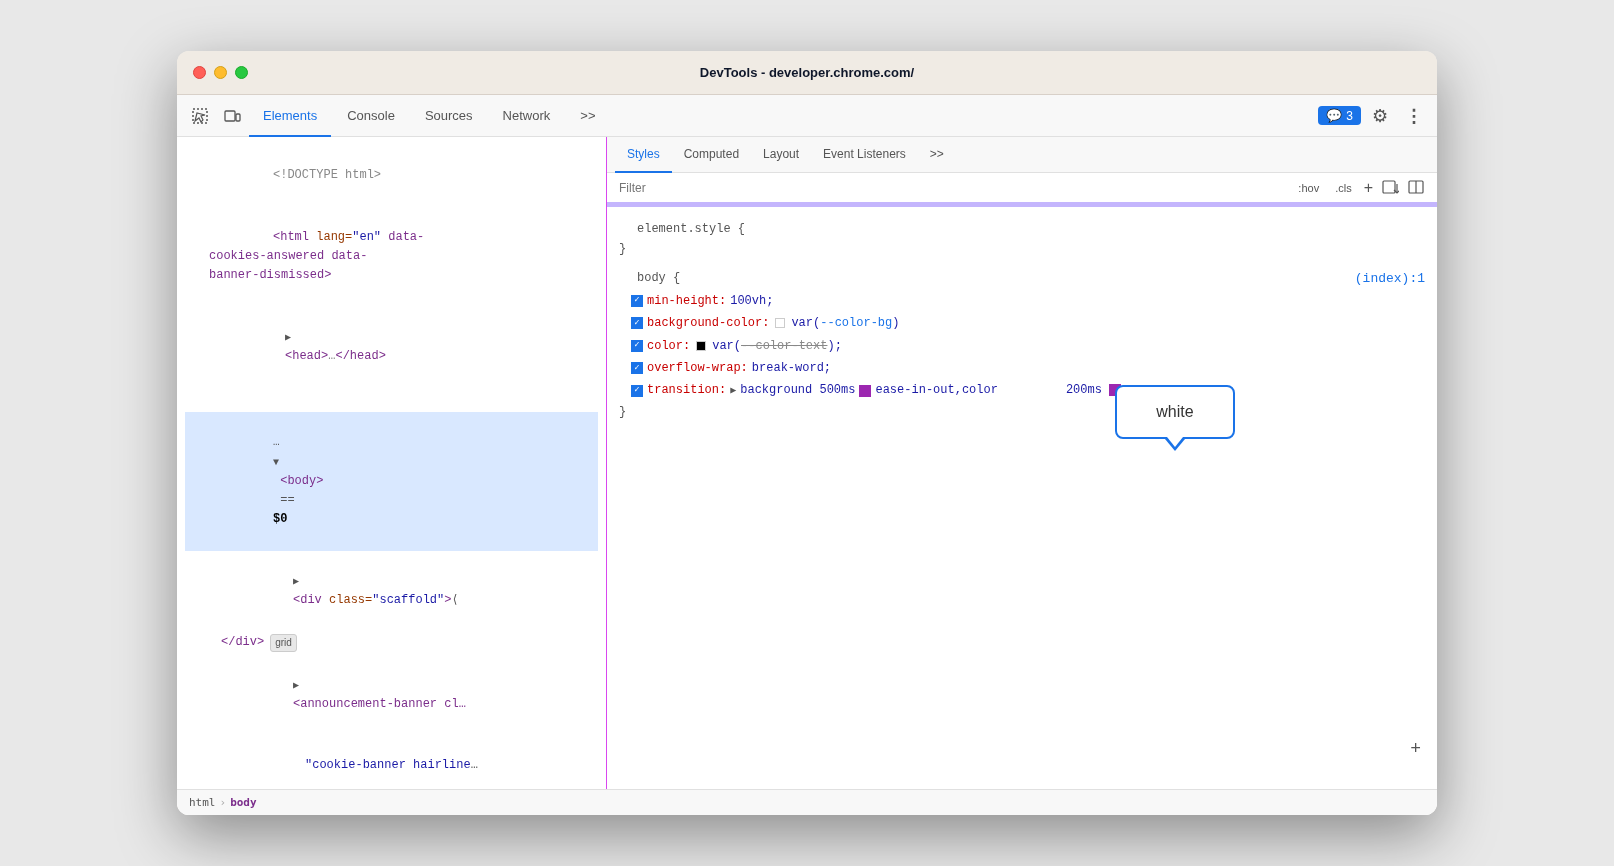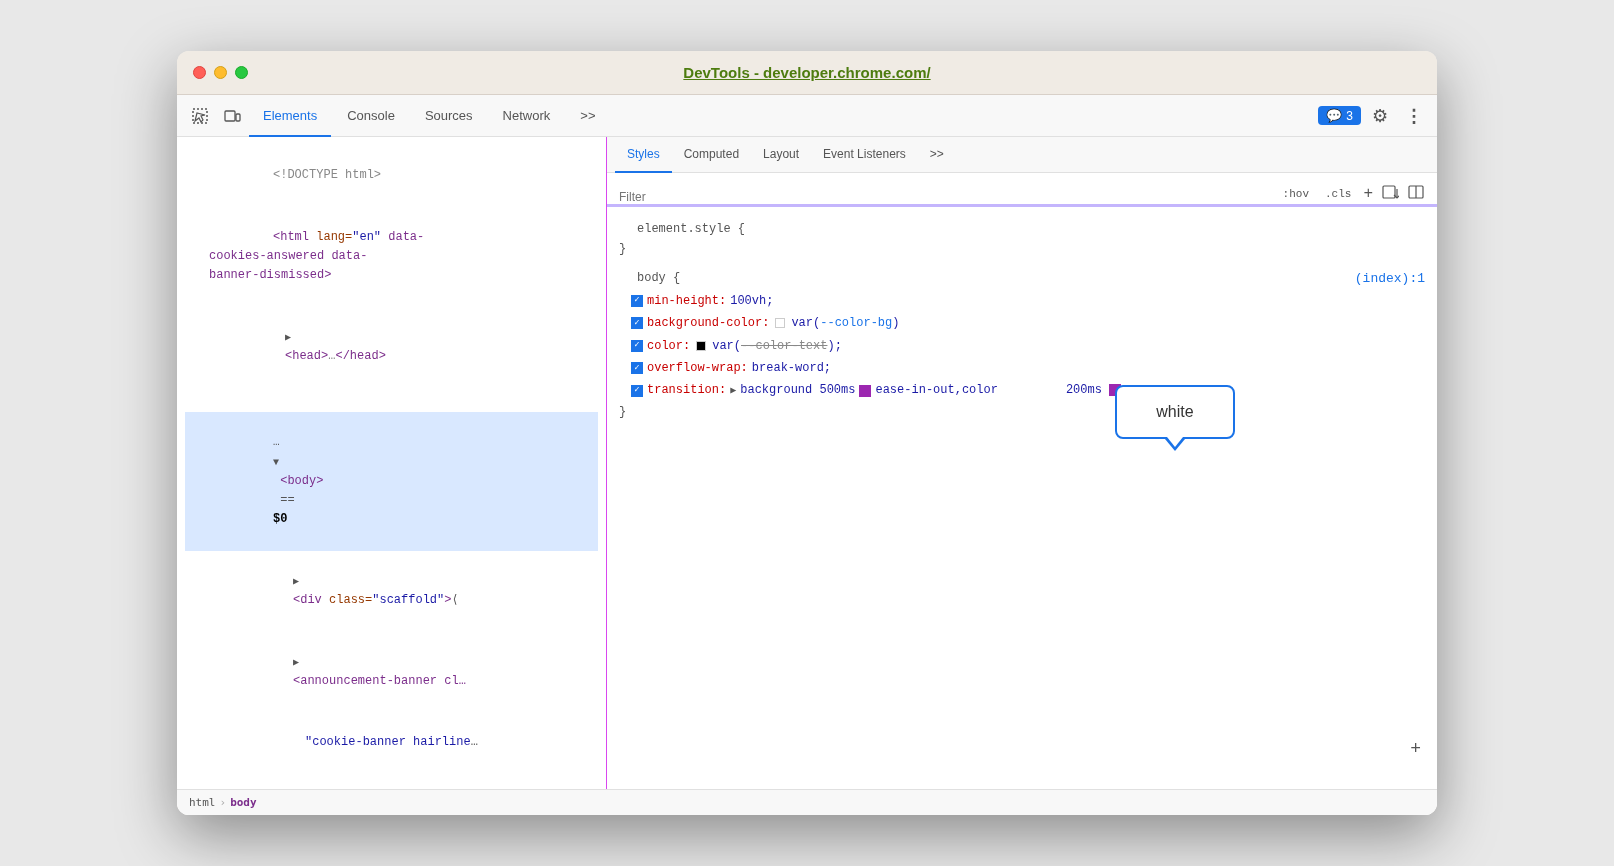--- a/index.html
+++ b/index.html
@@ -35,24 +35,23 @@
     }
     .traffic-light {
       width: 13px;
       height: 13px;
       border-radius: 50%;
     }
     .tl-red { background: #ff5f57; border: 1px solid #e0443e; }
     .tl-yellow { background: #febc2e; border: 1px solid #d4a017; }
     .tl-green { background: #28c840; border: 1px solid #1aab29; }
     .titlebar-title {
-      font-size: 15px;
+      font-size: 13px;
       font-weight: 600;
-      color: #4d7c0f;
-      text-decoration: underline;
+      color: #0f172a;
     }
     .devtools-body {
       display: flex;
       flex-direction: column;
       background: #fff;
       height: 720px;
     }
     
     .toolbar {
       display: flex;
@@ -192,42 +191,42 @@
       border-bottom: 2px solid transparent;
       margin-bottom: -1px;
     }
     .styles-tab.active {
       color: #1a73e8;
       border-bottom: 2px solid #1a73e8;
     }
     
     .filter-bar {
       display: flex;
-      align-items: flex-end;
+      align-items: center;
       height: 34px;
-      border-bottom: 3px solid #c4b5fd;
+      border-bottom: 5px solid #c4b5fd;
       padding: 0 12px;
       gap: 8px;
     }
     .filter-input {
       flex: 1;
       border: none;
       outline: none;
       font-size: 12px;
       font-family: -apple-system, sans-serif;
       color: #555;
       background: transparent;
     }
     .filter-actions {
       display: flex;
       gap: 8px;
       align-items: center;
       color: #555;
       font-size: 11px;
-      font-family: Liberation Mono, monospace;
+      font-family: Liberation Sans, sans-serif;
     }
     .filter-btn {
       cursor: pointer;
       color: #555;
       padding: 1px 4px;
       border-radius: 2px;
     }
     
     .css-content {
       flex: 1;
@@ -404,20 +403,24 @@
         <div class="dom-line selected">
           <span style="color:#555; font-size:11px;">… </span>
           <span class="dom-arrow">▼</span>
           <span class="tag"> &lt;body&gt;</span>
           <span style="color:#555;"> == </span>
           <span class="equals">$0</span>
         </div>
         <div class="dom-line" style="padding-left: 36px;">
           <span class="dom-arrow">▶</span>
           <span class="tag">&lt;div </span><span class="attr-name">class=</span><span class="attr-value">"scaffold"</span><span class="tag">&gt;</span><span style="color:#555">⟨</span>
+        </div>
+        <div class="dom-line" style="padding-left: 36px; display:flex; align-items:center; gap:6px;">
+          <span class="tag">&lt;/div&gt;</span>
+          <span class="dom-badge">grid</span>
         </div>
         <div class="dom-line" style="padding-left: 36px;">
           <span class="dom-arrow">▶</span>
           <span class="tag">&lt;announcement-banner cl</span><span class="tag">…</span>
         </div>
         <div class="dom-line" style="padding-left: 48px;">
           <span class="attr-value">"cookie-banner hairline</span><span style="color:#555">…</span>
         </div>
         <div class="dom-line" style="padding-left: 48px;">
           

